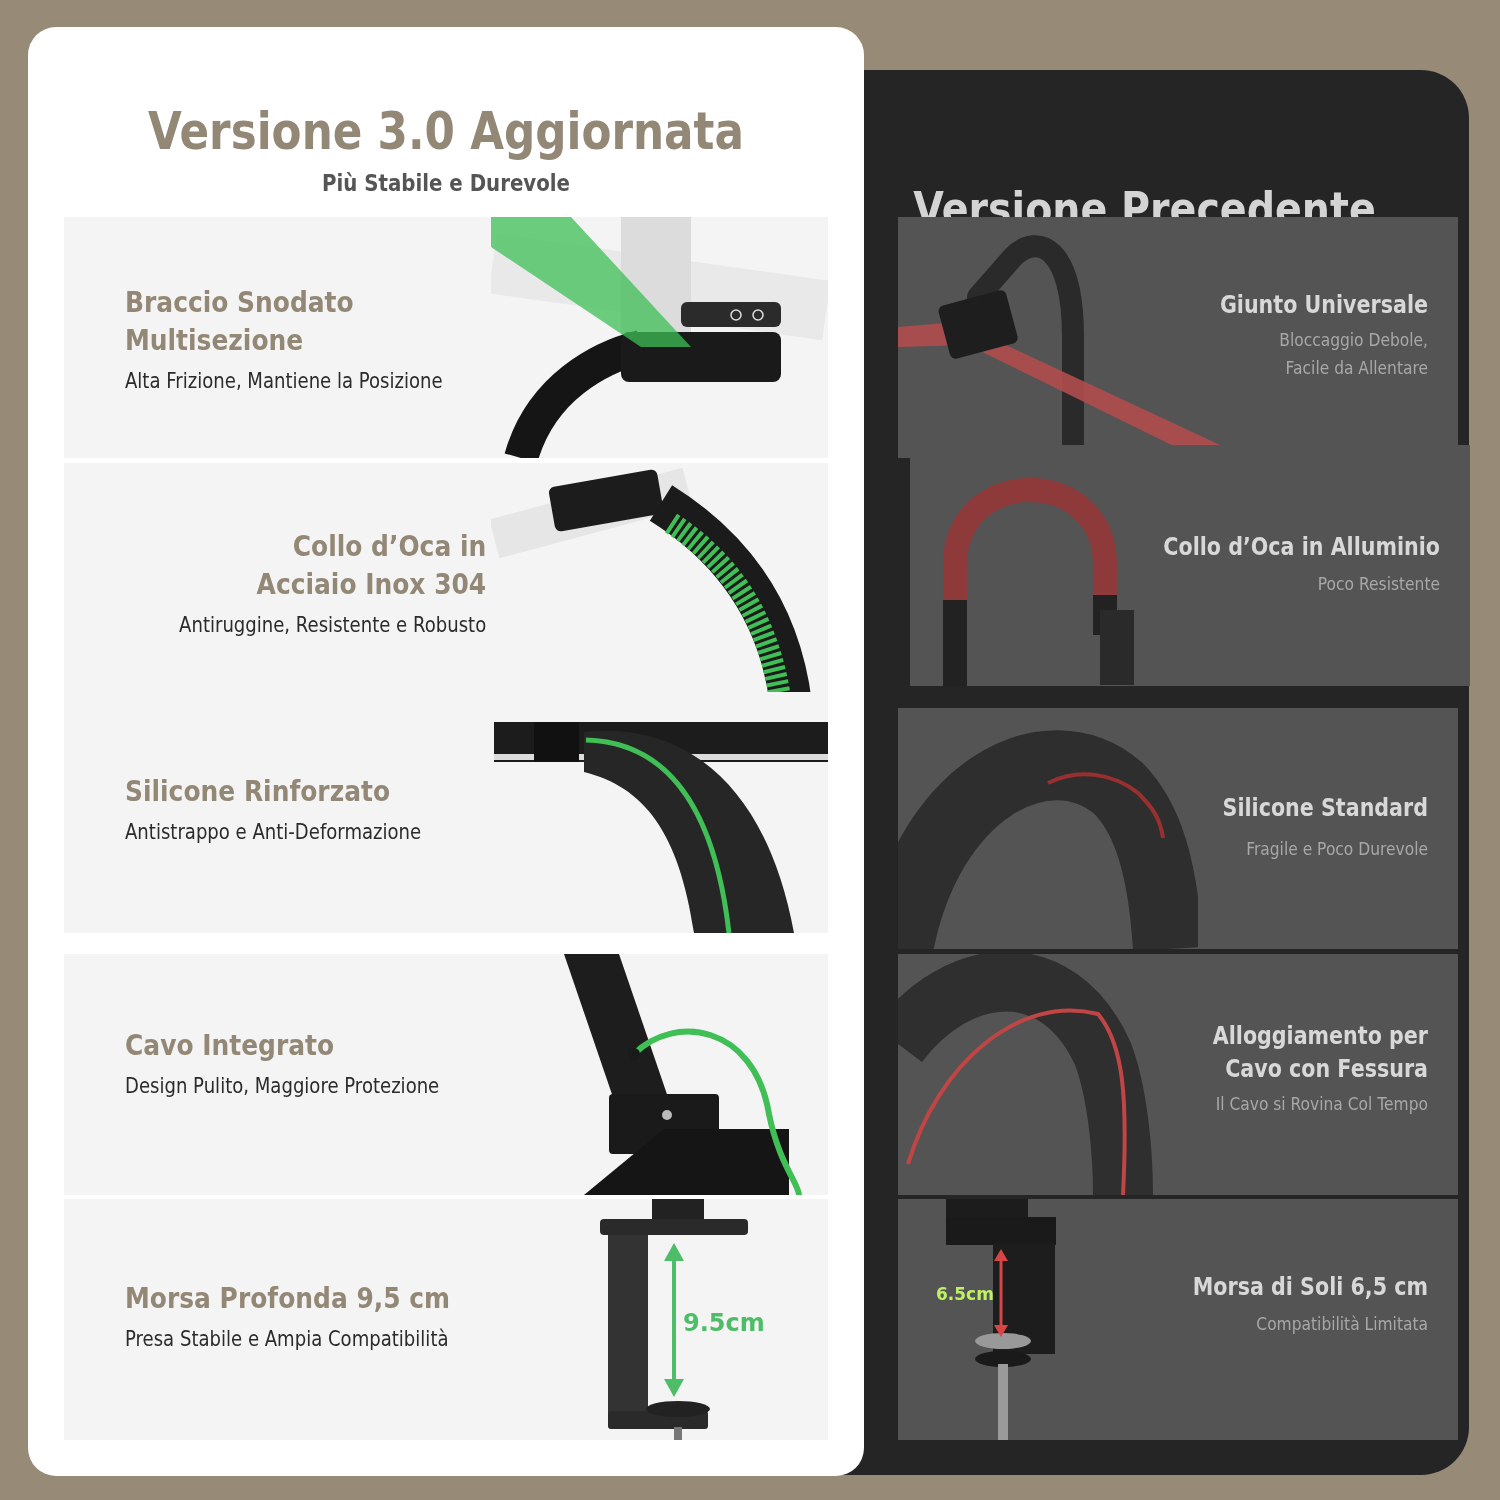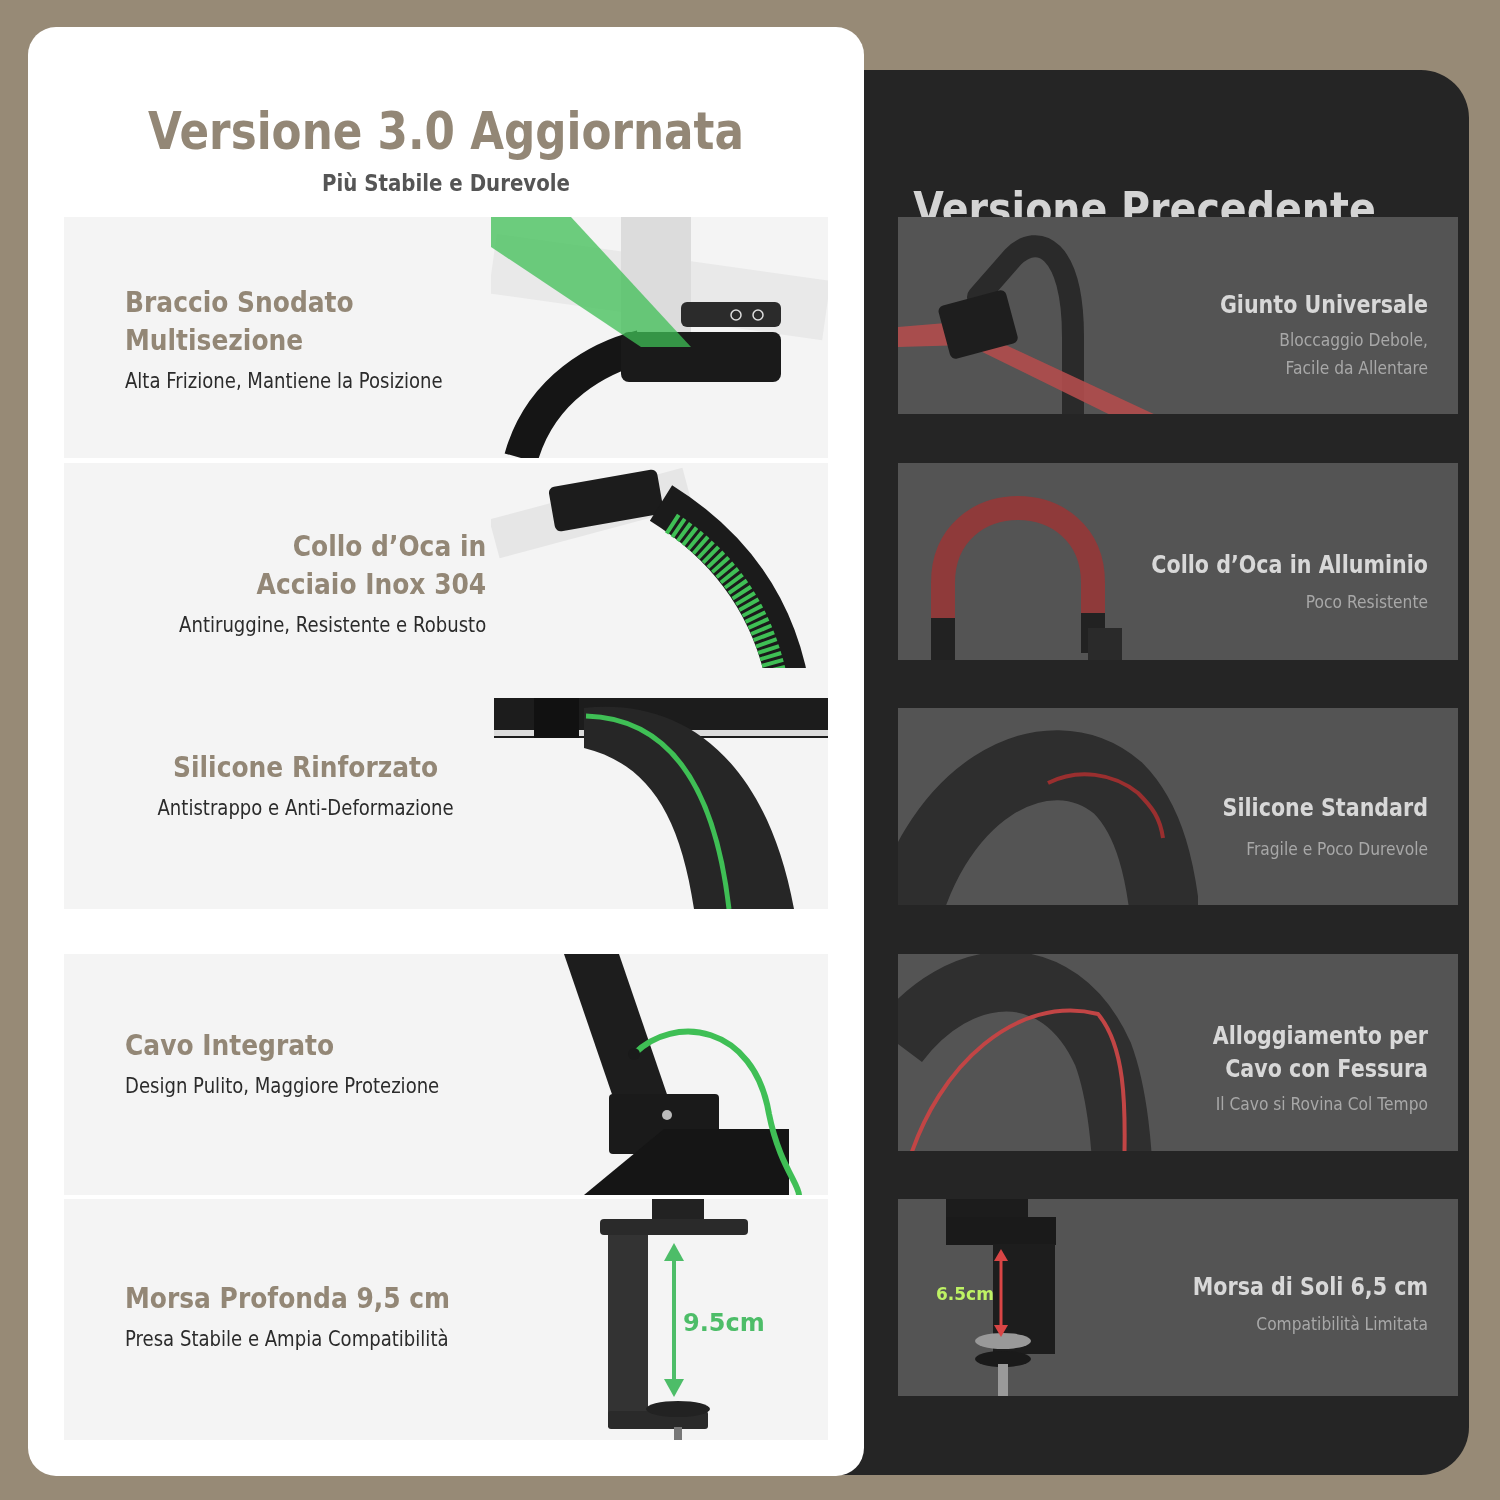--- a/index.html
+++ b/index.html
@@ -26,21 +26,21 @@
   }
   .white-subtitle {
     position: absolute; left: 0; right: 0; top: 143px; text-align: center;
     color: #555; font-weight: bold; font-size: 23px; transform: scaleX(0.86);
   }
 
   .row-left {
     position: absolute; left: 64px; width: 764px; height: 241px; background: #f4f4f4; overflow: hidden;
   }
   .row-right {
-    position: absolute; left: 898px; width: 560px; height: 197px; background: #545454; overflow: hidden;
+    position: absolute; left: 898px; width: 560px; height: 241px; background: #545454; overflow: hidden;
   }
   .lt { position: absolute; left: 37px; width: 420px; margin-left: 24px; }
   .lt .h { color: #938776; font-weight: bold; font-size: 29px; line-height: 38px; transform: scaleX(0.86); transform-origin: left; white-space: nowrap; }
   .lt .s { color: #2b2b2b; font-size: 21px; line-height: 28px; margin-top: 8px; transform: scaleX(0.86); transform-origin: left; white-space: nowrap; }
 
   .rt { position: absolute; right: 30px; width: 360px; text-align: right; }
   .rt .h { color: #d8d8d8; font-weight: bold; font-size: 24px; line-height: 33px; transform: scaleX(0.86); transform-origin: right; white-space: nowrap; }
   .rt .s { color: #a8a8a8; font-size: 18px; line-height: 28px; margin-top: 6px; transform: scaleX(0.86); transform-origin: right; white-space: nowrap; }
 
   .illus { position: absolute; top: 0; height: 241px; }
@@ -59,21 +59,21 @@
     <path d="M0 110 L60 105 L80 115 L350 241 L300 241 L70 128 L0 130 Z" fill="#b14c4c" opacity="0.9"></path>
     <rect x="45" y="80" width="70" height="55" rx="6" transform="rotate(-15 80 107)" fill="#1e1e1e"></rect>
   </svg>
   <div class="rt" style="top:72px;">
     <div class="h">Giunto Universale</div>
     <div class="s" style="margin-top:4px;">Bloccaggio Debole,</div>
     <div class="s" style="margin-top:0;">Facile da Allentare</div>
   </div>
 </div>
 
-<div class="row-right" style="top:463px;">
+<div class="row-right" style="top:445px;margin-left:12px;">
   <svg class="illus" style="left:0;" width="260" height="241">
     <path d="M45 241 L45 170 L45 120 C45 20 195 20 195 120 L195 170" fill="none" stroke="#8f3a3a" stroke-width="24"></path>
     <rect x="33" y="155" width="24" height="86" fill="#222"></rect>
     <rect x="183" y="150" width="24" height="40" fill="#222"></rect>
     <rect x="190" y="165" width="34" height="75" fill="#2a2a2a"></rect>
   </svg>
   <div class="rt" style="top:86px;">
     <div class="h">Collo d’Oca in Alluminio</div>
     <div class="s">Poco Resistente</div>
   </div>
@@ -151,21 +151,21 @@
     <path d="M170 40 C250 90 290 160 300 241" fill="none" stroke="#1b1b1b" stroke-width="42"></path>
     <path d="M180 60 C250 105 280 170 290 241" fill="none" stroke="#3fbf55" stroke-width="22" stroke-dasharray="4 3"></path>
   </svg>
   <div class="lt" style="top:64px;">
     <div class="h">Collo d’Oca in</div>
     <div class="h">Acciaio Inox 304</div>
     <div class="s">Antiruggine, Resistente e Robusto</div>
   </div>
 </div>
 
-<div class="row-left" style="top:668px;text-align:center;">
+<div class="row-left" style="top:692px;">
   <svg class="illus" style="left:430px;" width="334" height="241">
     <rect x="0" y="30" width="334" height="40" fill="#1c1c1c"></rect>
     <rect x="0" y="62" width="334" height="6" fill="#dcdcdc"></rect>
     <path d="M90 40 C180 30 270 80 300 241 L200 241 C185 140 150 95 90 80 Z" fill="#262626"></path>
     <path d="M92 48 C170 50 220 110 235 241" fill="none" stroke="#3fbf55" stroke-width="5"></path>
     <rect x="40" y="30" width="45" height="40" fill="#111"></rect>
   </svg>
   <div class="lt" style="top:80px;">
     <div class="h">Silicone Rinforzato</div>
     <div class="s">Antistrappo e Anti-Deformazione</div>

